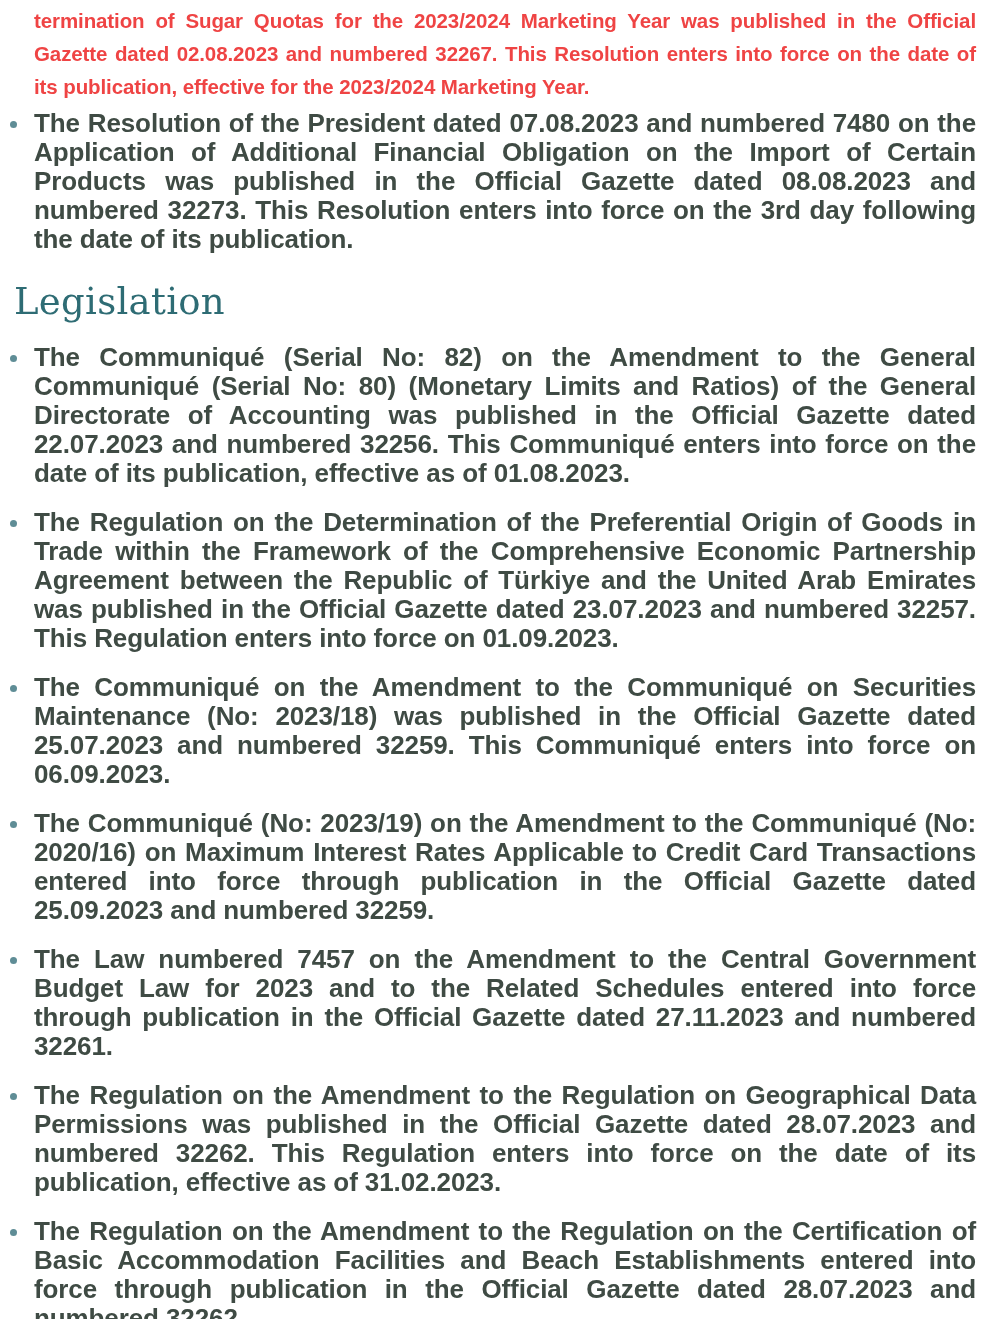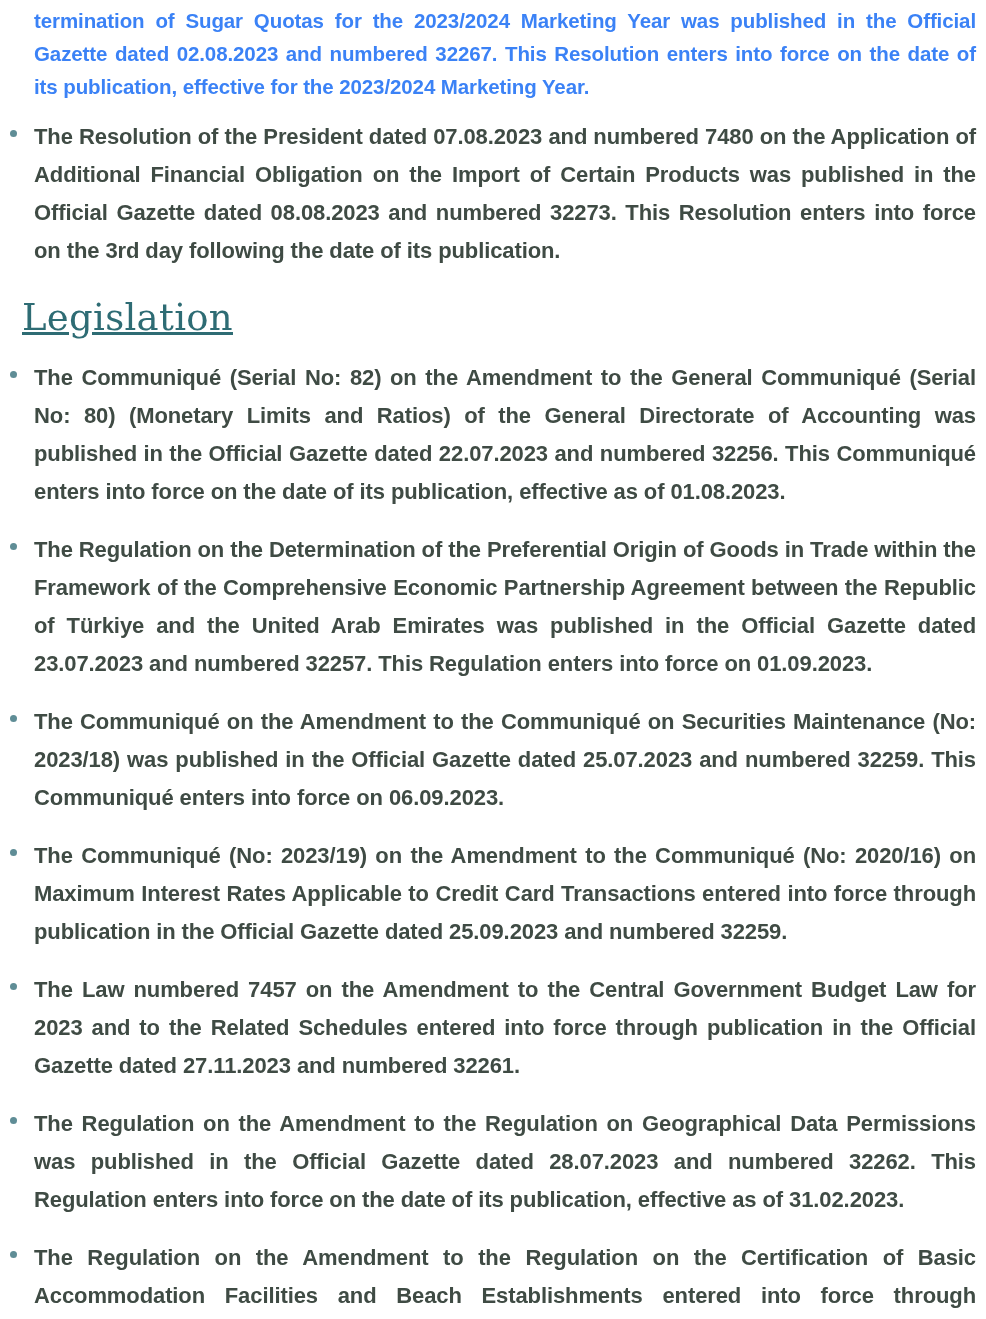--- a/index.html
+++ b/index.html
@@ -18,42 +18,42 @@
     min-height: 1319px;
     box-sizing: border-box;
     padding: 0 6px 0 8px;
     position: relative;
   }
   
   .cont-para {
     font-size: 20.5px;
     line-height: 33px;
     font-weight: 700;
-    color: #3b82f6;
+    color: #ef4444;
     text-align: justify;
     text-justify: inter-word;
     margin: 0 0 0 0;
     padding: 4px 4px 0 26px;
     letter-spacing: -0.1px;
   }
   ul.bullets {
     list-style: none;
     margin: 0;
     padding: 0;
   }
   ul.bullets li {
     position: relative;
-    font-size: 22px;
-    line-height: 38px;
+    font-size: 26px;
+    line-height: 29px;
     font-weight: 700;
     color: #3f4b44;
     text-align: justify;
     text-justify: inter-word;
     padding: 0 4px 0 26px;
-    margin: 15px 0 0 0;
+    margin: 6px 0 0 0;
     letter-spacing: -0.1px;
   }
   ul.bullets li .bullet-dot {
     position: absolute;
     left: 2px;
     top: 12px;
     width: 7px;
     height: 7px;
     background: #5f8d96;
     border-radius: 50%;
@@ -64,24 +64,23 @@
   }
   ul.bullets.tight li {
     margin-top: 20px;
   }
   h2.section-title {
     font-family: "DejaVu Serif", serif;
     font-size: 37px;
     line-height: 1.1;
     font-weight: 400;
     color: #2e6c74;
-    margin: 28px 0 6px 12px;
+    margin: 28px 0 6px 4px;
     padding: 0 0 0 2px;
     letter-spacing: 0.3px;
-    text-decoration: underline;
   }
 </style>
 </head>
 <body>
 
 <div class="page">
 
   <p class="cont-para">termination of Sugar Quotas for the 2023/2024 Marketing Year was published in the Official Gazette dated 02.08.2023 and numbered 32267. This Resolution enters into force on the date of its publication, effective for the 2023/2024 Marketing Year.</p>
 
   <ul class="bullets">

